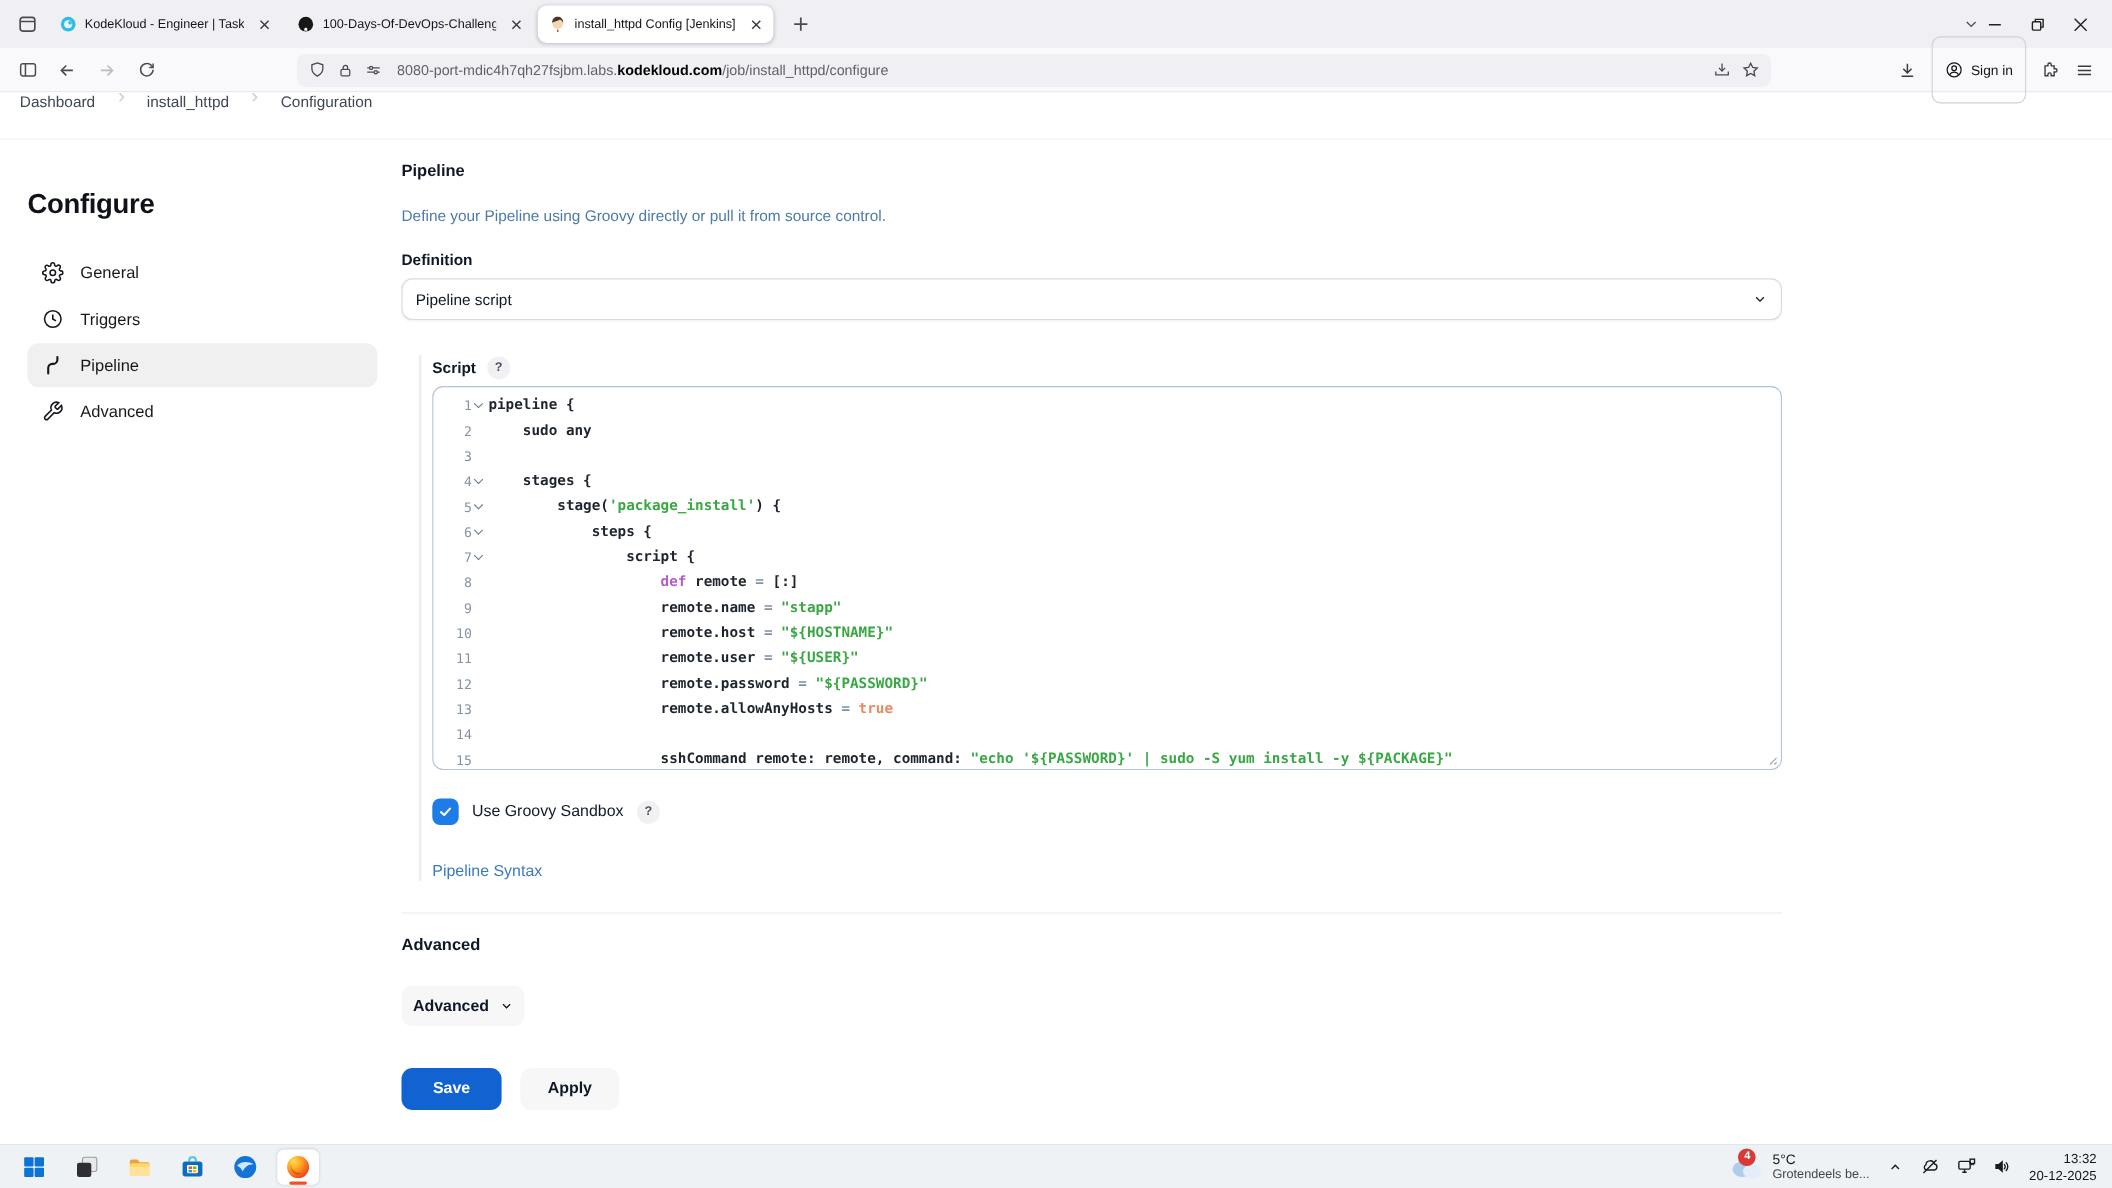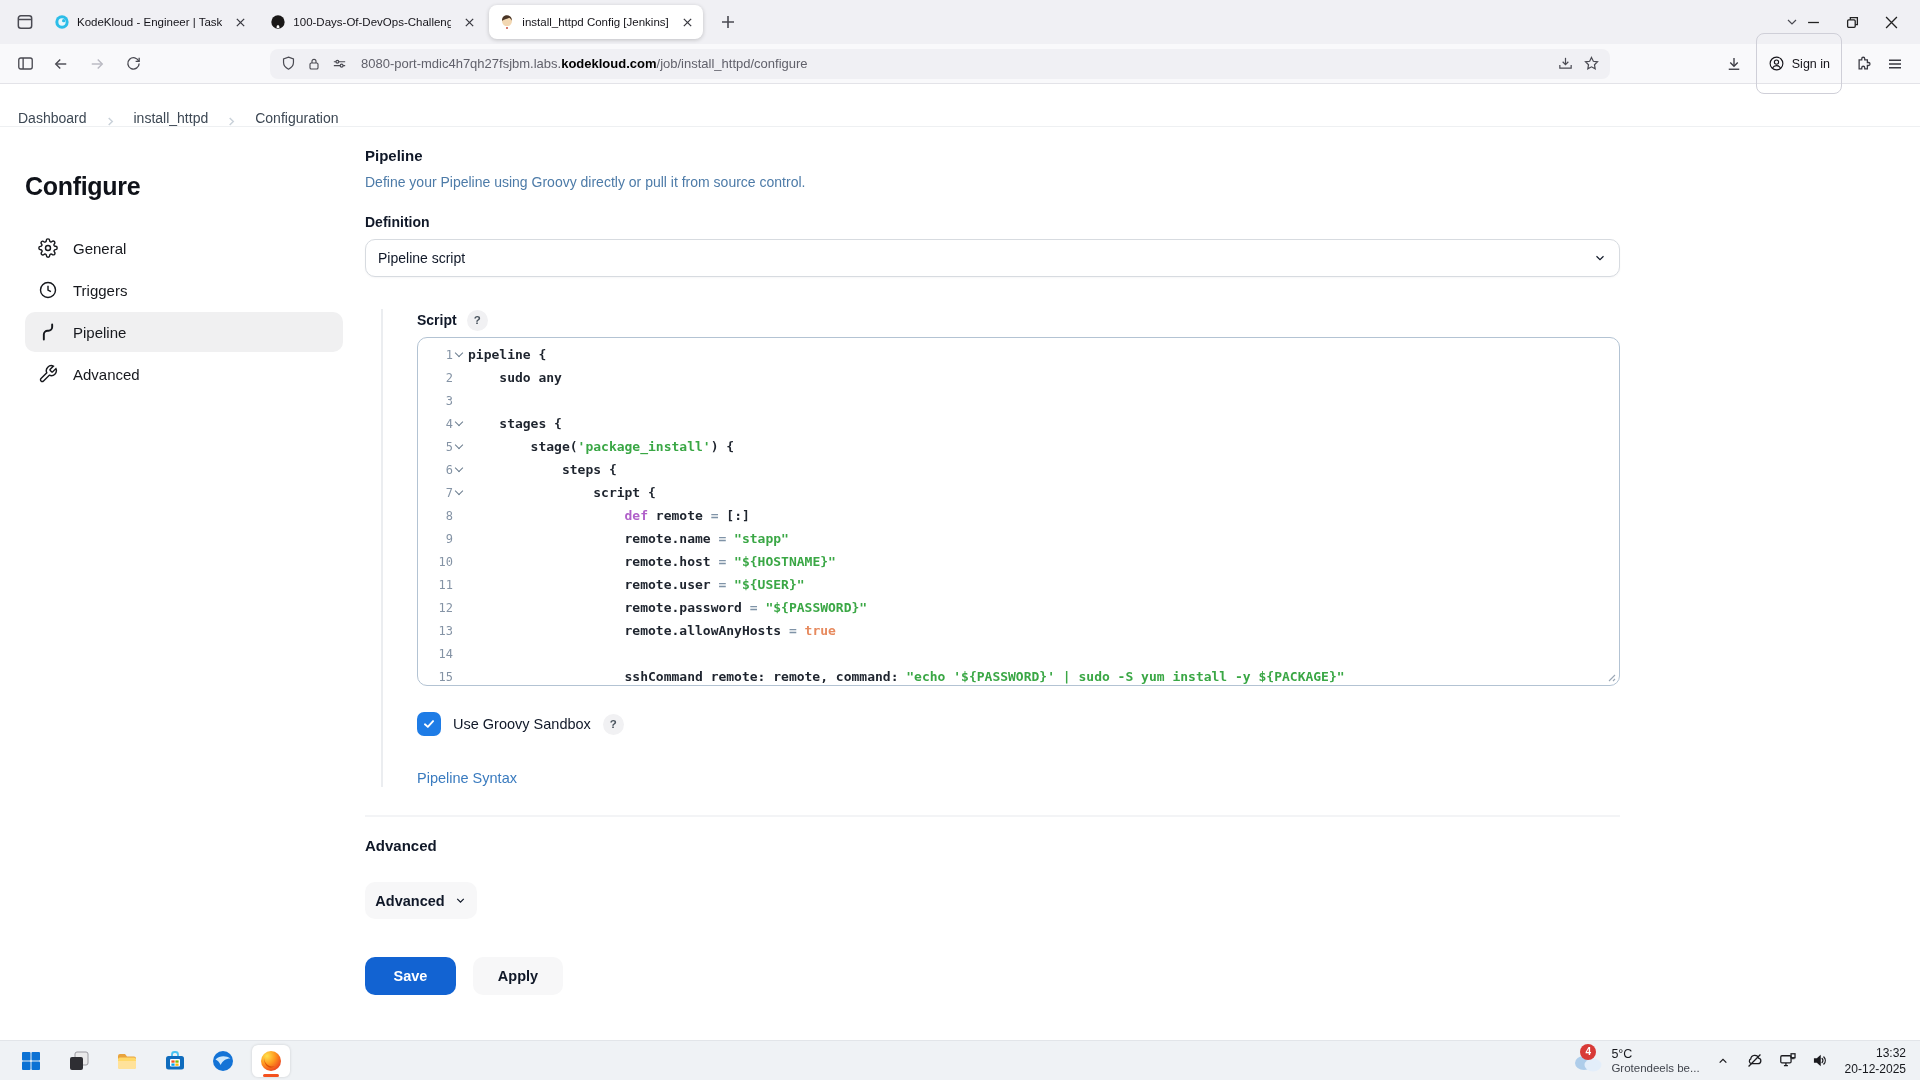--- a/index.html
+++ b/index.html
@@ -24,43 +24,43 @@
   .nav-icons .disabled { color:#b9b9c2; }
   .urlbar { width:1340px; height:30px; margin-left:122px; background:#f0f0f4; border-radius:8px; display:flex; align-items:center; padding:0 10px; gap:9px; }
   .url-text { font-size:13px; white-space:nowrap; overflow:hidden; margin-left:4px; }
   .url-text .dim { color:#61616b; }
   .url-text .domain { color:#000000; font-weight:bold; }
   .urlbar .spacer { flex:1; }
   .nav-right { margin-left:auto; display:flex; align-items:center; gap:13px; color:#3a3a42; padding-right:6px; }
   .signin { display:flex; align-items:center; gap:7px; border:1px solid #cfcfd8; border-radius:8px; padding:21px 11px; font-size:12.5px; color:#15141a; }
 
   
-  .breadcrumb { height:43px; background:#fff; border-bottom:1px solid #eef0f2; display:flex; align-items:flex-end; padding:0 18px; gap:19px; font-size:14px; color:#3d4854; }
+  .breadcrumb { height:43px; background:#fff; border-bottom:1px solid #eef0f2; display:flex; align-items:flex-start; padding:0 18px; gap:19px; font-size:14px; color:#3d4854; }
   .crumb { cursor:default; }
   .crumb-sep { color:#c9d1d9; }
 
   
   .page { position:relative; height:913px; background:#fff; }
 
   .sidebar { position:absolute; left:25px; top:45px; width:318px; }
   .side-title { font-size:25px; font-weight:bold; color:#0f1219; letter-spacing:-.3px; }
   .side-menu { list-style:none; margin-top:27px; }
   .side-item { height:40px; margin-bottom:2px; display:flex; align-items:center; gap:15px; padding:0 13px; border-radius:10px; font-size:15px; color:#16181d; }
   .side-item.selected { background:#f0f0f1; }
   .side-item .icn { width:20px; height:20px; color:#16181d; }
 
   .main { position:absolute; left:365px; top:0; width:1255px; }
   .sec-title { margin-top:20px; font-size:15px; font-weight:bold; color:#101828; }
-  .desc { margin-top:10px; font-size:14px; color:var(--description_blue,#4d7ba8); }
+  .desc { margin-top:24px; font-size:14px; color:var(--description_blue,#4d7ba8); }
   .field-label { margin-top:24px; font-size:14px; font-weight:bold; color:#101828; }
   .select-box { margin-top:9px; height:38px; border:1px solid #d7dbe0; border-radius:10px; background:#fff;
                 display:flex; align-items:center; justify-content:space-between; padding:0 12px; font-size:14px; color:#101828;
                 box-shadow:0 1px 2px rgba(16,24,40,.04); }
 
-  .nested { margin-top:32px; margin-left:16px; border-left:2px solid #ebedf0; padding-left:34px; }
+  .nested { margin-top:32px; margin-left:16px; border-left:2px solid #ebedf0; padding-left:10px; }
   .script-row { display:flex; align-items:center; gap:10px; font-size:14px; font-weight:bold; color:#101828; height:22px; }
   .help-badge { width:21px; height:21px; border-radius:50%; background:#f1f1f3; color:#4a545e; font-size:11.5px; font-weight:bold;
                 display:flex; align-items:center; justify-content:center; }
 
   .editor { margin-top:6px; height:349px; border:1px solid #b3c3d3; border-radius:10px; background:#fff; position:relative; overflow:hidden; padding-top:5px; }
   .code-line { display:flex; height:23px; align-items:center; font-family:"DejaVu Sans Mono",monospace; font-size:13px; }
   .gutter { width:50px; flex:none; display:flex; justify-content:flex-end; align-items:center; padding-right:3px; }
   .lnum { font-size:12px; color:#8493a5; }
   .fold { width:12px; height:12px; position:relative; flex:none; }
   .fold.has::after { content:""; position:absolute; left:3px; top:1px; width:5px; height:5px;

